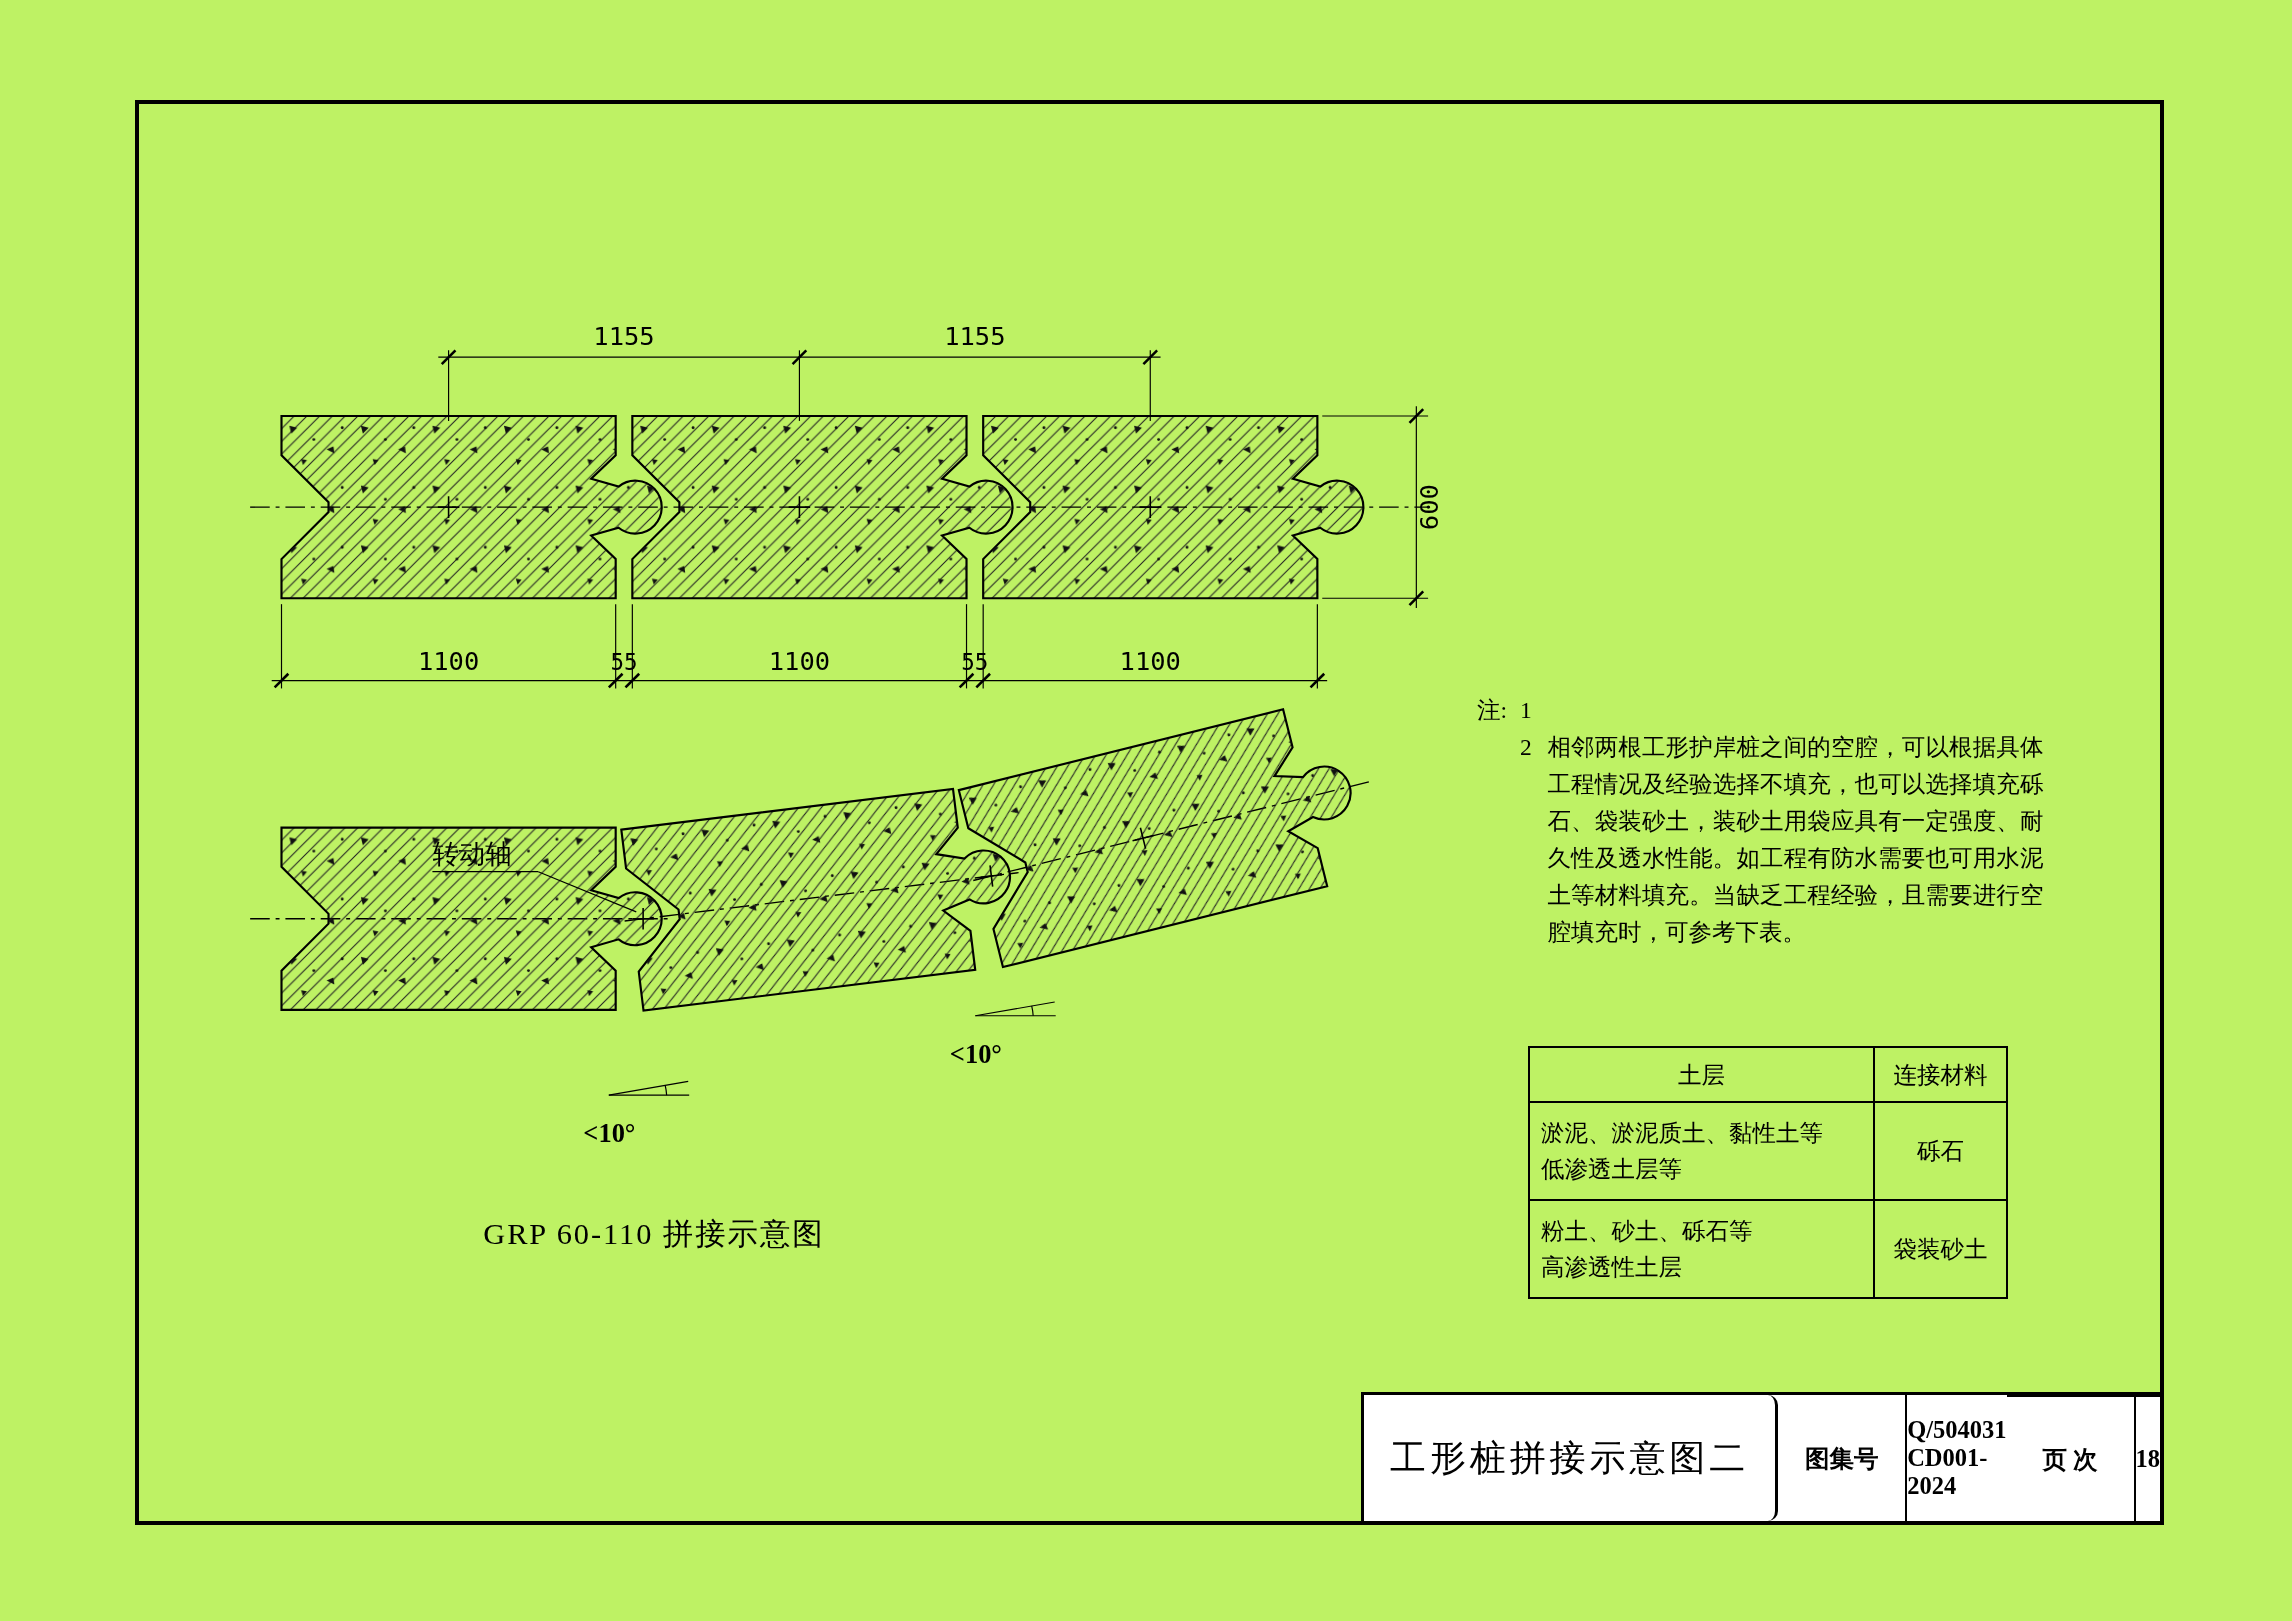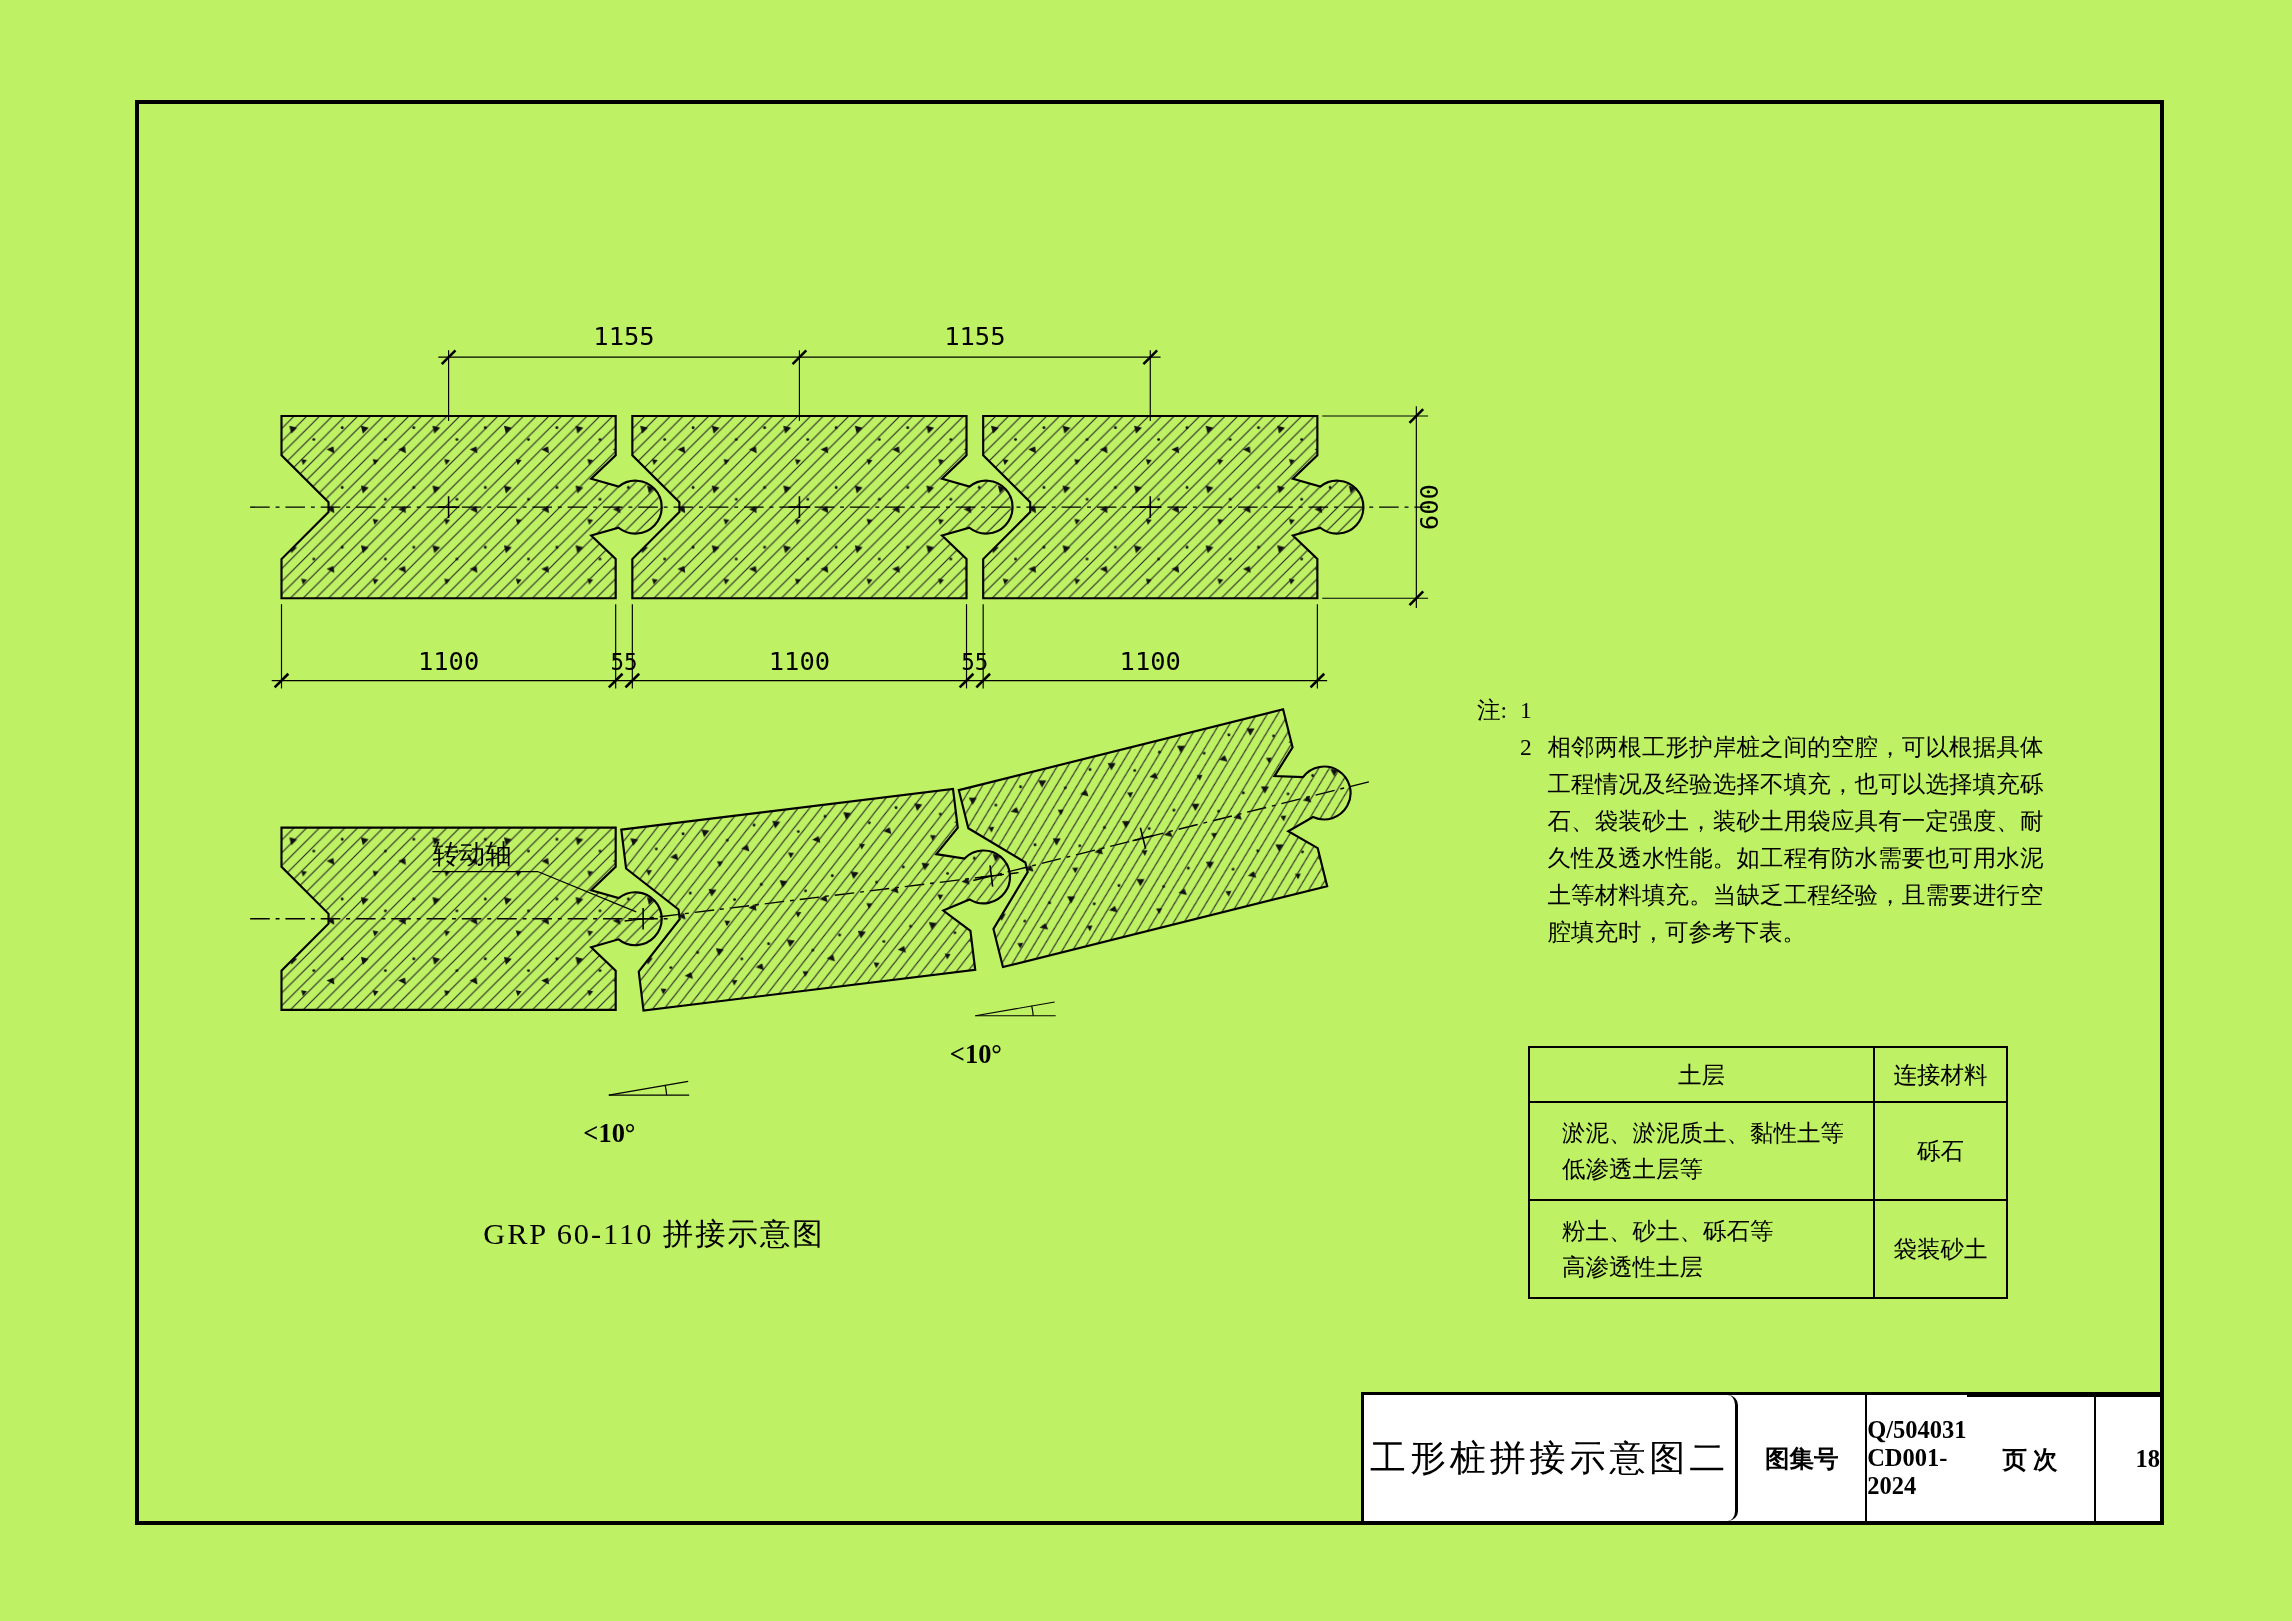--- a/index.html
+++ b/index.html
@@ -24,30 +24,30 @@
   .note-no{width:27.4px;flex:none;}
   .note-text{width:496px;flex:none;text-align:justify;}
   
   .fill-table{position:absolute;left:1389px;top:942px;border-collapse:collapse;
               font-size:23.5px;}
   .fill-table th,.fill-table td{border:2.5px solid #000;font-weight:normal;}
   .fill-table th{height:51px;text-align:center;}
   .fill-table td{height:94px;text-align:center;}
   .fill-table .col-soil{width:341px;margin-left:36px;}
   .fill-table .col-mat{width:129px;}
-  .fill-table td.soil{text-align:left;padding-left:32px;white-space:pre-line;line-height:36px;}
+  .fill-table td.soil{text-align:left;padding-left:11px;white-space:pre-line;line-height:36px;}
   
   .title-block{position:absolute;right:0;bottom:0;width:799px;height:129px;
                border-top:3.9px solid #000;border-left:3.9px solid #000;display:flex;
                background:#fff;box-sizing:border-box;}
   .tb-title{width:469px;border-right:3.9px solid #000;display:flex;align-items:center;
             justify-content:center;font-size:36px;letter-spacing:3.9px;border-radius:10px;}
   .tb-right{flex:1;display:flex;flex-direction:row;}
   .tb-row{flex:1;display:flex;}
-  .tb-row + .tb-row{border-top:2.9px solid #000;gap:40px;}
+  .tb-row + .tb-row{border-top:2.9px solid #000;}
   .tb-label{width:127px;flex:none;border-right:2.9px solid #000;display:flex;
             align-items:center;justify-content:center;font-size:24.5px;font-weight:bold;}
   .tb-value{flex:1;display:flex;align-items:center;justify-content:center;
             font-size:24.5px;font-weight:bold;}
 </style>
 </head>
 <body>
 
 <div class="page">
   <div class="frame">

